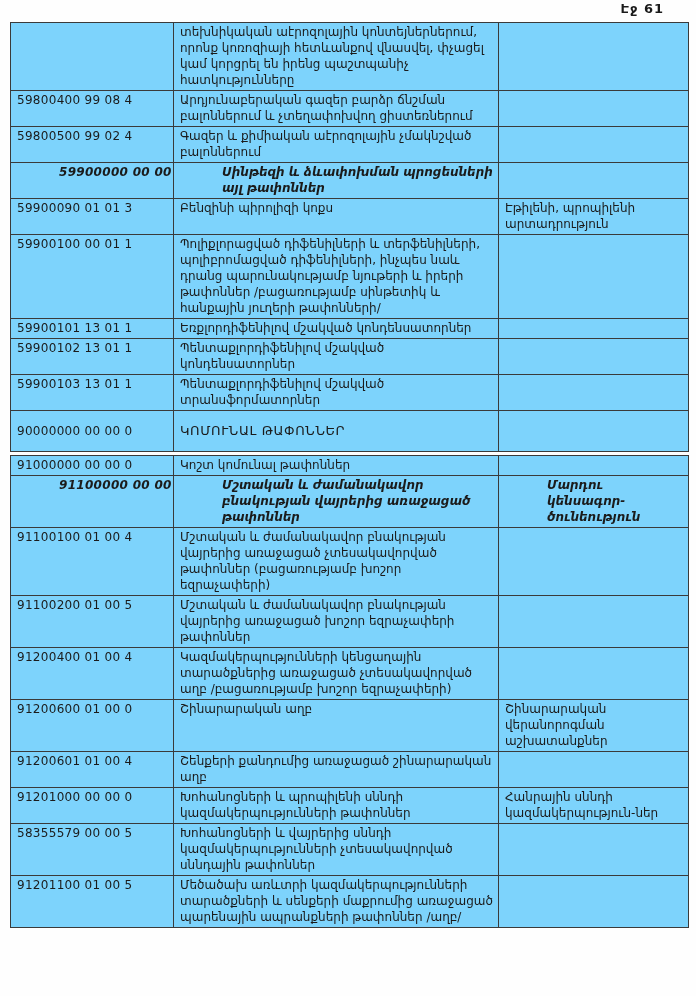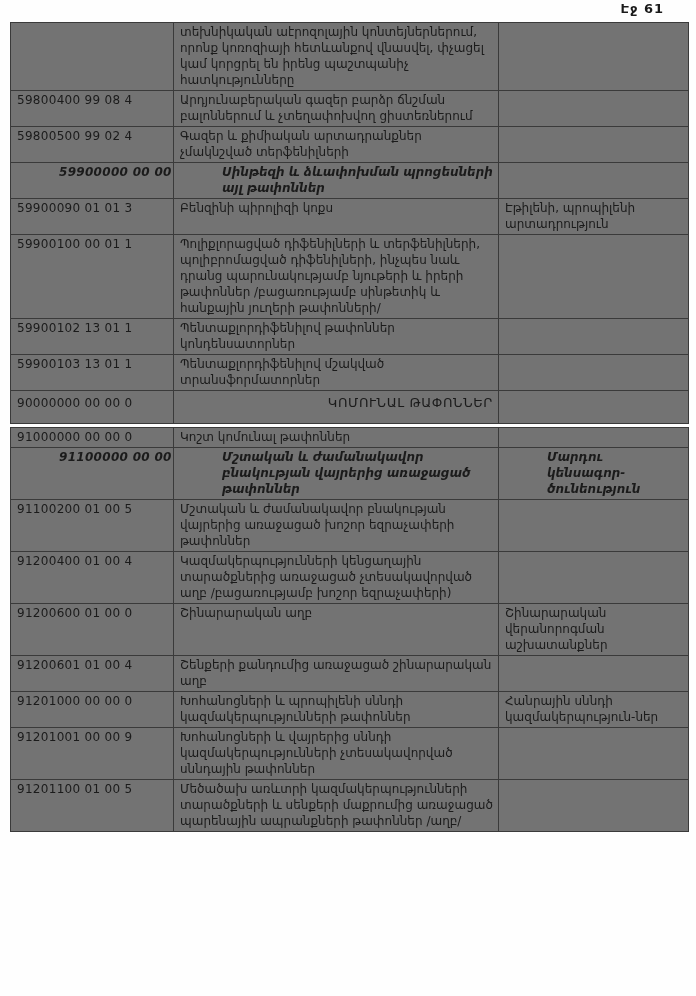--- a/index.html
+++ b/index.html
@@ -26,21 +26,21 @@
   .doc-area {
     position: absolute;
     left: 10px;
     top: 22px;
     width: 678px;
   }
   table.waste-table {
     border-collapse: collapse;
     table-layout: fixed;
     width: 678px;
-    background: #737373;
+    background: #7dd3fc;
   }
   table.waste-table + table.waste-table {
     margin-top: 3px;
   }
   col.c-code { width: 163px; }
   col.c-desc { width: 325px; }
   col.c-note { width: 190px; }
   td {
     border: 1px solid #3a3a3a;
     vertical-align: top;
@@ -49,27 +49,26 @@
     line-height: 16px;
     overflow: hidden;
   }
   td.code { letter-spacing: 0.3px; white-space: nowrap; }
   tr.em-section td {
     font-style: italic;
     font-weight: bold;
     padding-left: 48px;
   }
   tr.em-caps td {
-    padding-top: 4px;
+    padding-top: 12px;
     padding-bottom: 12px;
   }
   tr.em-caps td.desc {
     font-size: 13px;
     letter-spacing: 0.6px;
-    text-align: right;
   }
 </style>
 </head>
 <body>
 
 <div class="page-label">Էջ 61</div>
 
 <div class="doc-area">
   <table class="waste-table">
     <colgroup>
@@ -83,41 +82,46 @@
     <td class="desc">տեխնիկական աէրոզոլային կոնտեյներներում, որոնք կոռոզիայի հետևանքով վնասվել, փչացել կամ կորցրել են իրենց պաշտպանիչ հատկությունները</td>
     <td class="note"></td>
   </tr>
         <tr class="em-normal">
     <td class="code">59800400 99 08 4</td>
     <td class="desc">Արդյունաբերական գազեր բարձր ճնշման բալոններում և չտեղափոխվող ցիստեռներում</td>
     <td class="note"></td>
   </tr>
         <tr class="em-normal">
     <td class="code">59800500 99 02 4</td>
-    <td class="desc">Գազեր և քիմիական արտադրանքներ չմակնշված տերֆենիլների</td>
+    <td class="desc">Գազեր և քիմիական աէրոզոլային չմակնշված բալոններում</td>
     <td class="note"></td>
   </tr>
         <tr class="em-section">
     <td class="code">59900000 00 00 0</td>
     <td class="desc">Սինթեզի և ձևափոխման  պրոցեսների այլ թափոններ</td>
     <td class="note"></td>
   </tr>
         <tr class="em-normal">
     <td class="code">59900090 01 01 3</td>
     <td class="desc">Բենզինի պիրոլիզի կոքս</td>
     <td class="note">Էթիլենի, պրոպիլենի արտադրություն</td>
   </tr>
         <tr class="em-normal">
     <td class="code">59900100 00 01 1</td>
     <td class="desc">Պոլիքլորացված դիֆենիլների և տերֆենիլների, պոլիբրոմացված դիֆենիլների, ինչպես նաև դրանց պարունակությամբ նյութերի և իրերի թափոններ /բացառությամբ սինթետիկ և հանքային յուղերի թափոնների/</td>
     <td class="note"></td>
   </tr>
         <tr class="em-normal">
+    <td class="code">59900101 13 01 1</td>
+    <td class="desc">Եռքլորդիֆենիլով մշակված կոնդենսատորներ</td>
+    <td class="note"></td>
+  </tr>
+        <tr class="em-normal">
     <td class="code">59900102 13 01 1</td>
-    <td class="desc">Պենտաքլորդիֆենիլով թափոններ կոնդենսատորներ</td>
+    <td class="desc">Պենտաքլորդիֆենիլով մշակված կոնդենսատորներ</td>
     <td class="note"></td>
   </tr>
         <tr class="em-normal">
     <td class="code">59900103 13 01 1</td>
     <td class="desc">Պենտաքլորդիֆենիլով մշակված տրանսֆորմատորներ</td>
     <td class="note"></td>
   </tr>
         <tr class="em-caps">
     <td class="code">90000000 00 00 0</td>
     <td class="desc">ԿՈՄՈՒՆԱԼ ԹԱՓՈՆՆԵՐ</td>
@@ -136,20 +140,25 @@
     <td class="code">91000000 00 00 0</td>
     <td class="desc">Կոշտ կոմունալ թափոններ</td>
     <td class="note"></td>
   </tr>
         <tr class="em-section">
     <td class="code">91100000 00 00 0</td>
     <td class="desc">Մշտական և ժամանակավոր բնակության վայրերից առաջացած թափոններ</td>
     <td class="note">Մարդու կենսագոր-ծունեություն</td>
   </tr>
         <tr class="em-normal">
+    <td class="code">91100100 01 00 4</td>
+    <td class="desc">Մշտական և ժամանակավոր բնակության վայրերից առաջացած չտեսակավորված թափոններ (բացառությամբ խոշոր եզրաչափերի)</td>
+    <td class="note"></td>
+  </tr>
+        <tr class="em-normal">
     <td class="code">91100200 01 00 5</td>
     <td class="desc">Մշտական և ժամանակավոր բնակության վայրերից առաջացած խոշոր եզրաչափերի թափոններ</td>
     <td class="note"></td>
   </tr>
         <tr class="em-normal">
     <td class="code">91200400 01 00 4</td>
     <td class="desc">Կազմակերպությունների կենցաղային տարածքներից առաջացած չտեսակավորված աղբ /բացառությամբ խոշոր եզրաչափերի)</td>
     <td class="note"></td>
   </tr>
         <tr class="em-normal">
@@ -161,21 +170,21 @@
     <td class="code">91200601 01 00 4</td>
     <td class="desc">Շենքերի քանդումից առաջացած շինարարական աղբ</td>
     <td class="note"></td>
   </tr>
         <tr class="em-normal">
     <td class="code">91201000 00 00 0</td>
     <td class="desc">Խոհանոցների և պրոպիլենի սննդի կազմակերպությունների թափոններ</td>
     <td class="note">Հանրային սննդի կազմակերպություն-ներ</td>
   </tr>
         <tr class="em-normal">
-    <td class="code">91201001 00 00 9</td>
+    <td class="code">58355579 00 00 5</td>
     <td class="desc">Խոհանոցների և վայրերից  սննդի կազմակերպությունների չտեսակավորված սննդային թափոններ</td>
     <td class="note"></td>
   </tr>
         <tr class="em-normal">
     <td class="code">91201100 01 00 5</td>
     <td class="desc">Մեծածախ  առևտրի կազմակերպությունների տարածքների և սենքերի մաքրումից առաջացած պարենային ապրանքների թափոններ /աղբ/</td>
     <td class="note"></td>
   </tr>
       </tbody>
   </table>

